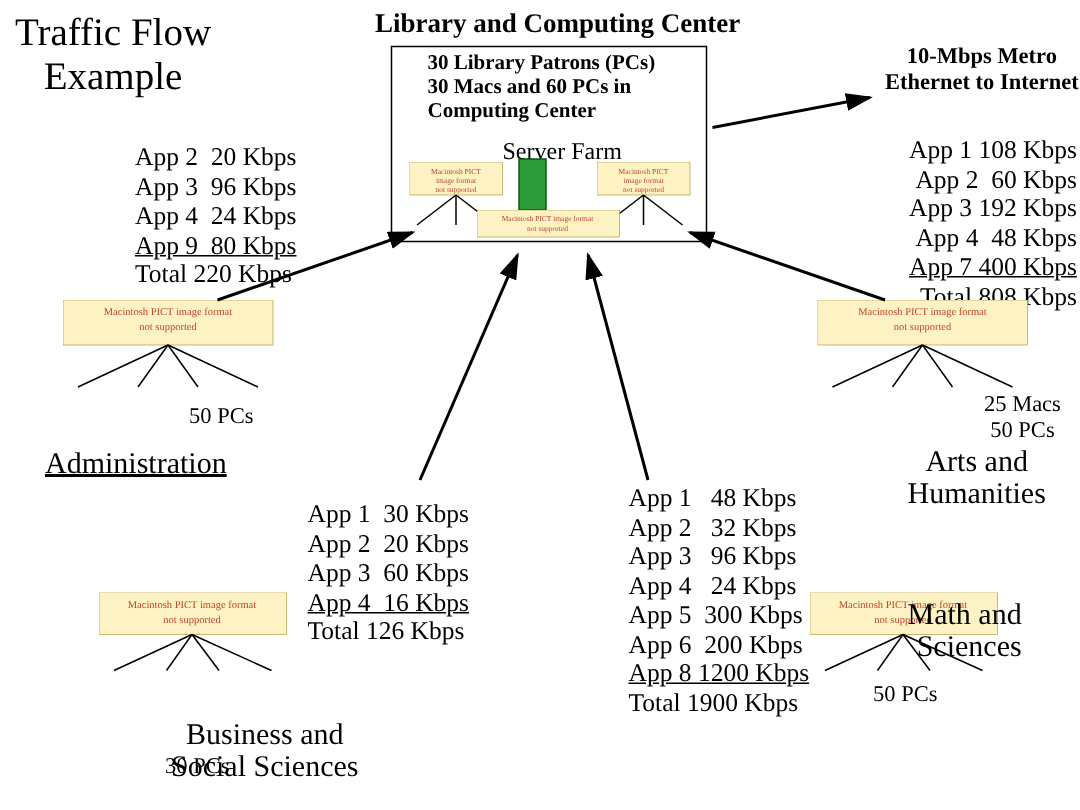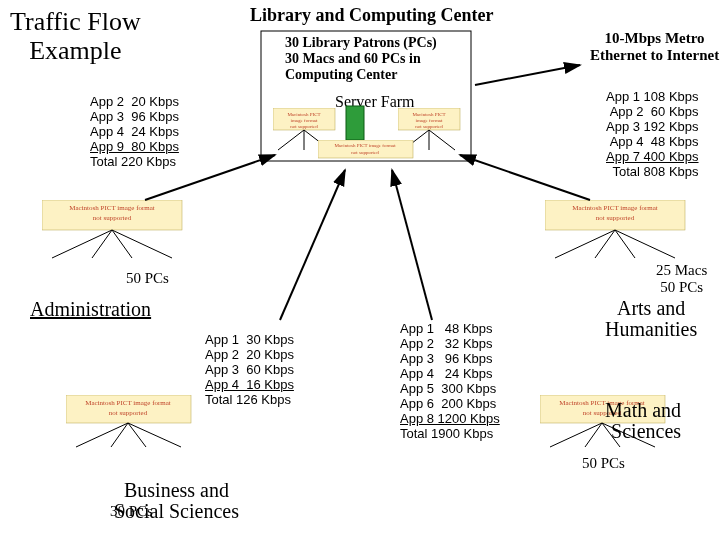--- a/index.html
+++ b/index.html
@@ -23,22 +23,22 @@
     text-align: center;
   }
   .small-text {
     position: absolute;
     font-size: 14px;
     text-align: center;
     font-weight: bold;
   }
   .app-table {
     position: absolute;
-    font-family: Liberation Sans, sans-serif;
-    font-size: 13px;
+    font-family: Liberation Serif, serif;
+    font-size: 17px;
     line-height: 1.15;
     white-space: pre;
   }
   .pc-cluster {
     position: absolute;
   }
   .server-farm-label {
     position: absolute;
     font-size: 16px;
     font-family: "Times New Roman", serif;
@@ -77,21 +77,21 @@
 App 4  48 Kbps
 <span style="text-decoration:underline;">App 7 400 Kbps</span>
 Total 808 Kbps
 </div>
 <div class="app-table" style="left:205px; top:322px;margin-top:11px;">App 1  30 Kbps
 App 2  20 Kbps
 App 3  60 Kbps
 <span style="text-decoration:underline;">App 4  16 Kbps</span>
 Total 126 Kbps
 </div>
-<div class="app-table" style="left:400px; top:322px;">App 1   48 Kbps
+<div class="app-table" style="left:419px; top:322px;">App 1   48 Kbps
 App 2   32 Kbps
 App 3   96 Kbps
 App 4   24 Kbps
 App 5  300 Kbps
 App 6  200 Kbps
 <span style="text-decoration:underline;">App 8 1200 Kbps</span>
 Total 1900 Kbps
 </div>
 
 <svg style="position:absolute; left:258px; top:28px;" width="220" height="140">

